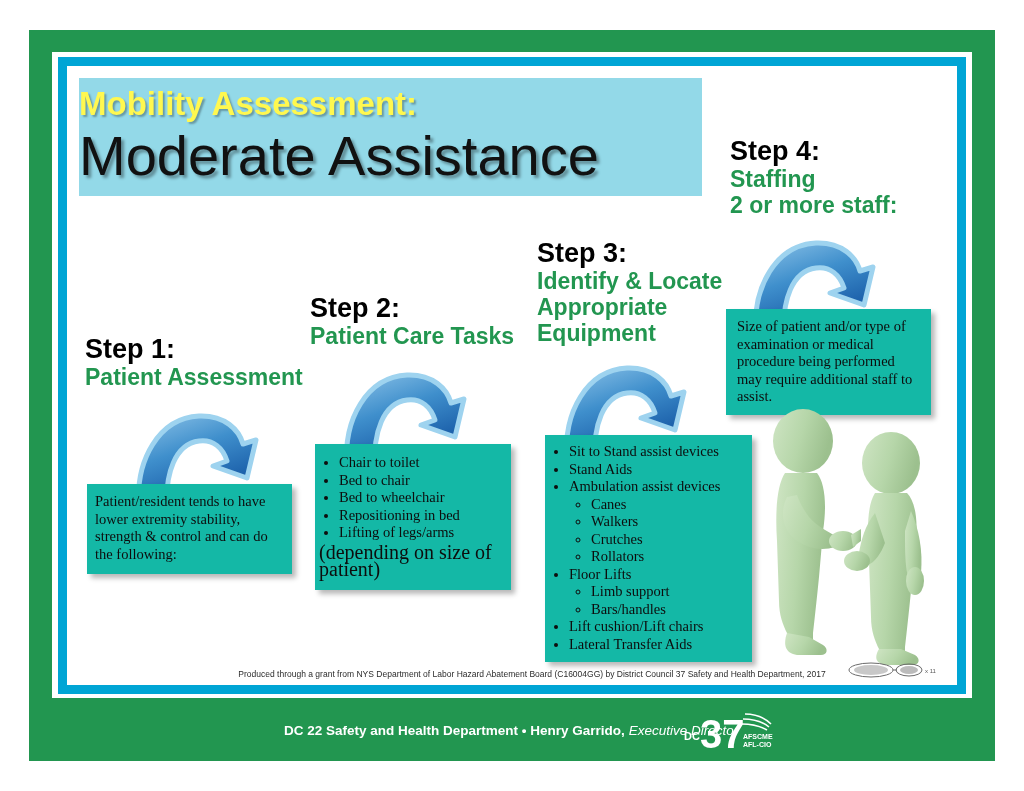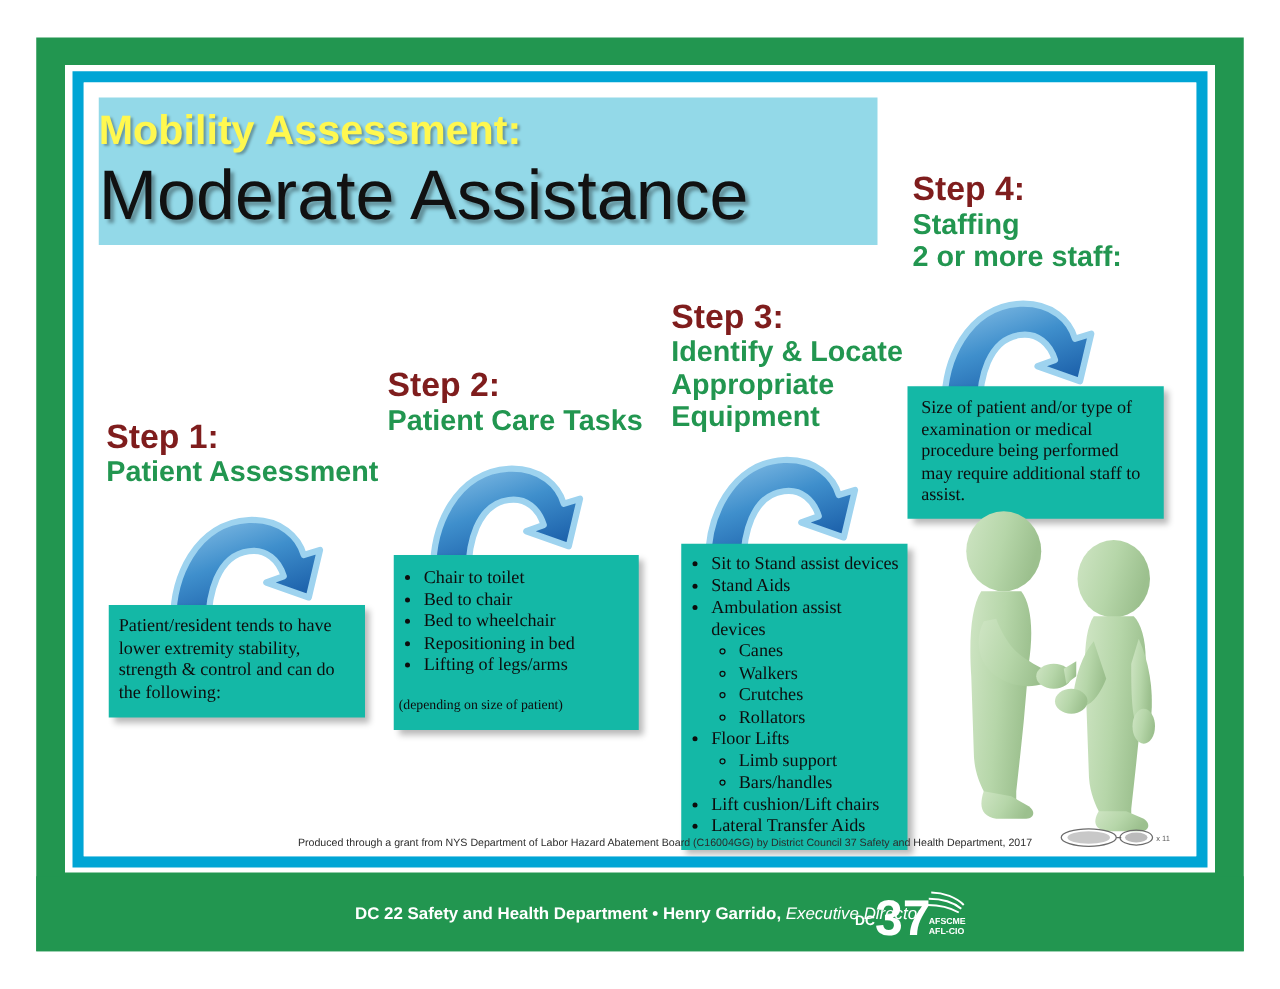--- a/index.html
+++ b/index.html
@@ -87,21 +87,21 @@
     text-shadow: 3px 3px 3px rgba(0,0,0,0.35);
     font-family: "Liberation Sans", sans-serif;
   }
 
   
   .step-head { position: absolute; }
   .step-num {
     margin: 0;
     font-size: 27px;
     font-weight: bold;
-    color: #7f1d1d;
+    color: #000000;
     line-height: 30px;
     white-space: nowrap;
     font-family: "Liberation Sans", sans-serif;
   }
   .step-title {
     margin: 0;
     font-size: 23px;
     font-weight: bold;
     color: #229650;
     line-height: 26px;
@@ -133,22 +133,22 @@
   }
   .note ul ul {
     padding-left: 22px;
     list-style-type: circle;
   }
   .note li {
     font-size: 14.5px;
     line-height: 17.5px;
   }
   .note .tail {
-    margin-top: 14px;
-    font-size: 11px;
+    margin-top: 2px;
+    font-size: 20px;
     line-height: 17.5px;
   }
 
   
   .figures { position: absolute; }
 
   
   .credit {
     position: absolute;
     left: 145px;
@@ -245,21 +245,21 @@
           <linearGradient id="ag3" x1="0" y1="0" x2="0.45" y2="1">
             <stop offset="0%" stop-color="#8dc3e8"></stop>
             <stop offset="45%" stop-color="#3f8fcc"></stop>
             <stop offset="100%" stop-color="#1152a0"></stop>
           </linearGradient>
         </defs>
         <path d="M10 104 C6 56 30 14 70 12 C96 11 110 26 114 40 L127 36 L118 74 L84 62 L98 57 C94 44 84 35 70 37 C46 40 36 70 38 104 Z" fill="url(#ag3)" stroke="#9ed3ef" stroke-width="5" stroke-linejoin="round"></path>
       </svg>
     </div>
 
-    <div class="note" style="left:478px; top:369px; width:181px; padding:8px 6px 9px 4px;">
+    <div class="note" style="left:478px; top:369px; width:207px; padding:8px 6px 9px 4px;">
       <ul>
         <li>Sit to Stand assist devices</li>
         <li>Stand Aids</li>
         <li>
           <span>Ambulation assist devices</span>
           <ul>
             <li>Canes</li>
             <li>Walkers</li>
             <li>Crutches</li>
             <li>Rollators</li>

